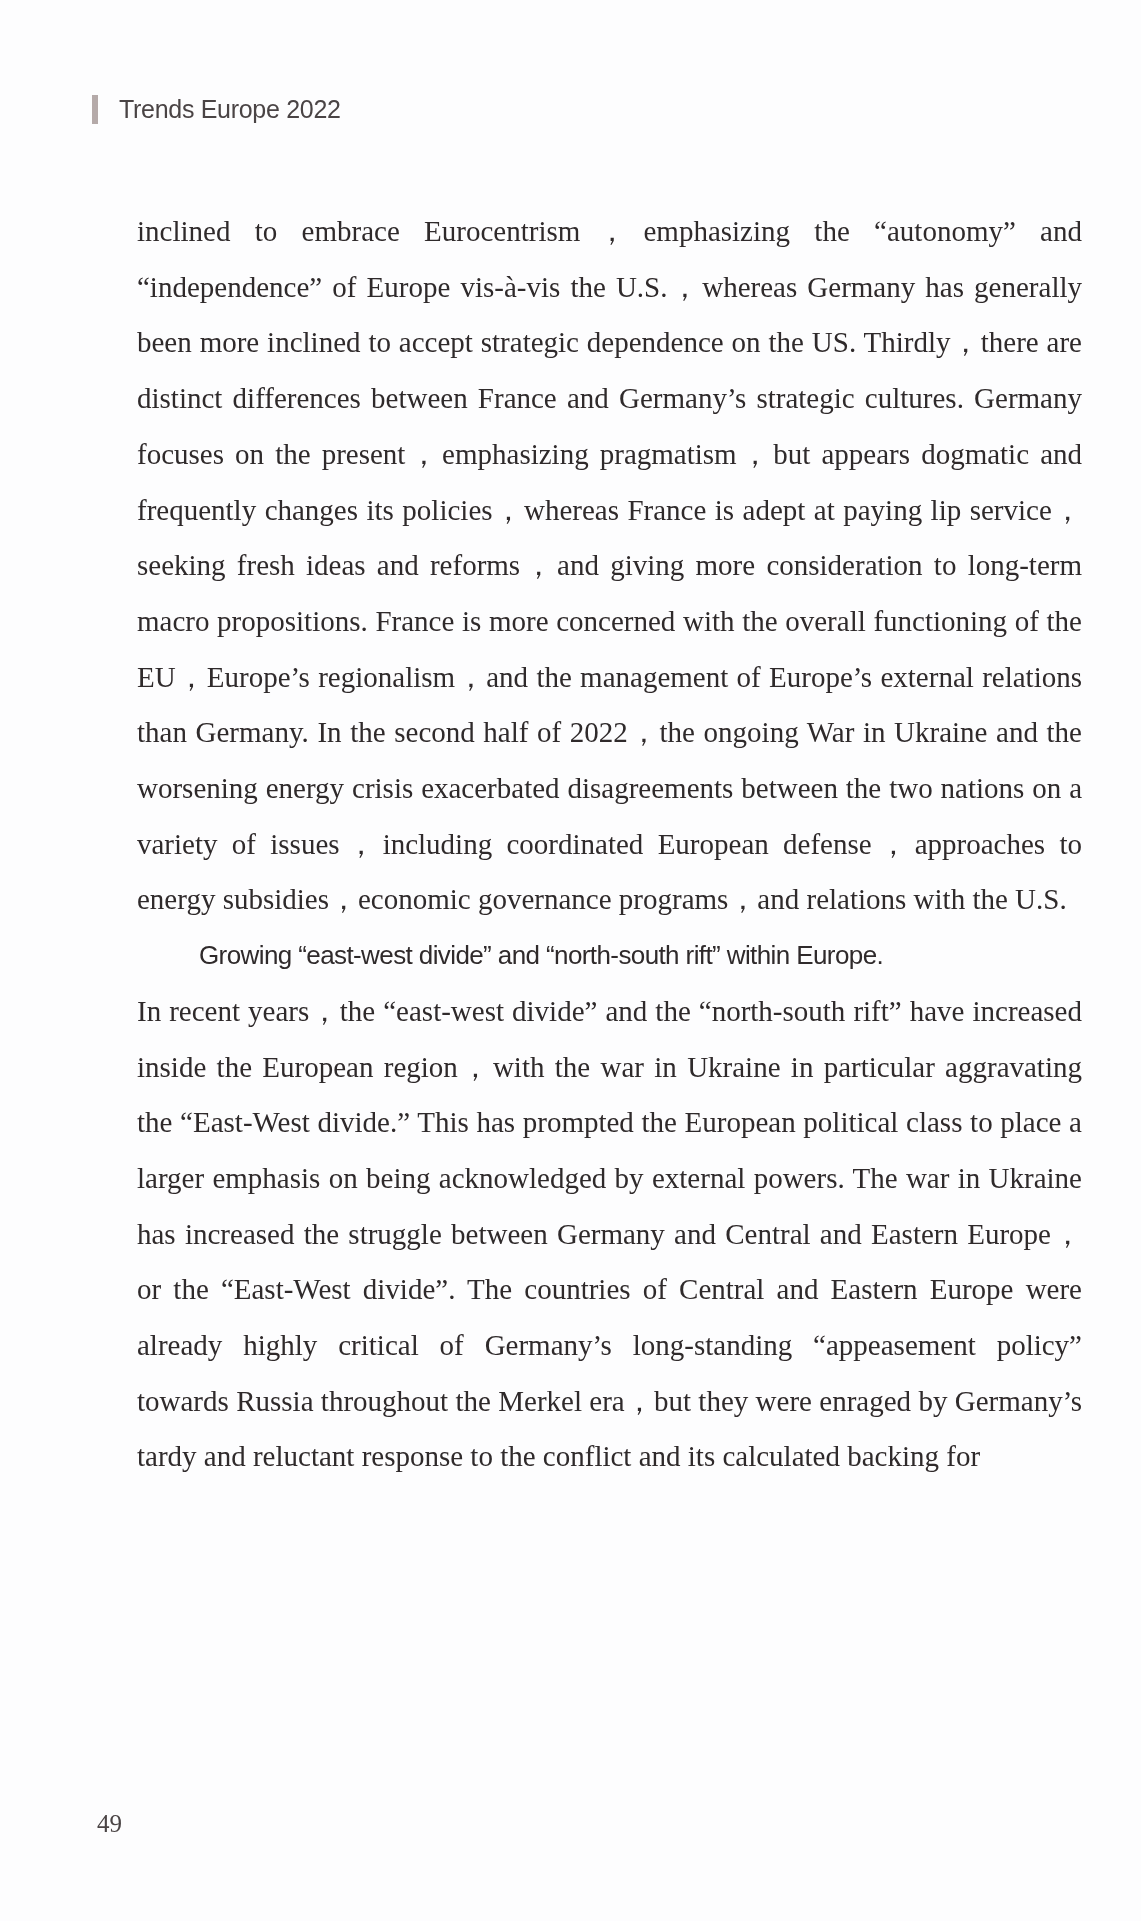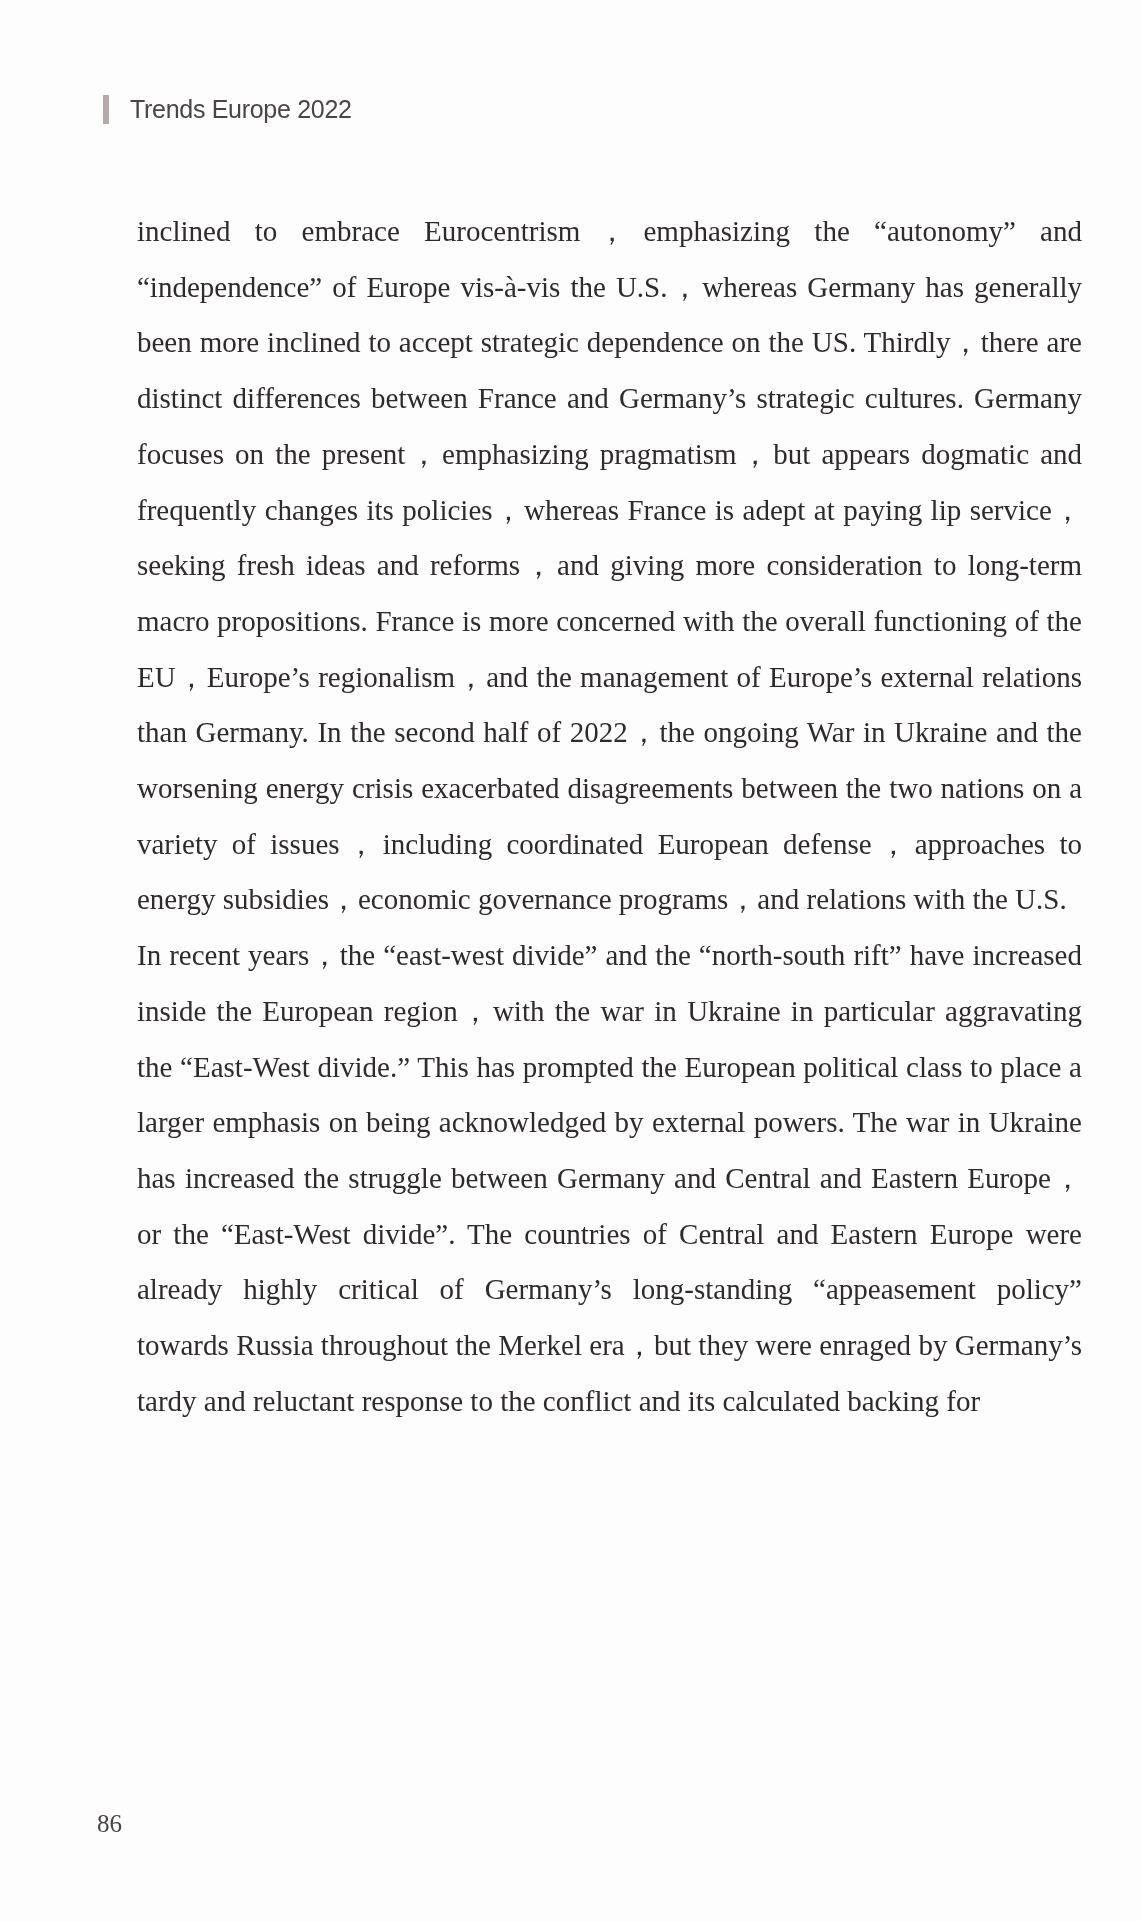--- a/index.html
+++ b/index.html
@@ -1,18 +1,18 @@
 <!DOCTYPE html>
 <html><head>
 <meta charset="utf-8">
 <style>
   html, body { margin: 0; padding: 0; background: #fdfdfe; }
   body { width: 1141px; height: 1921px; position: relative; overflow: hidden; }
   .running-head {
-    position: absolute; left: 103px; top: 94px; height: 30px;
+    position: absolute; left: 92px; top: 94px; height: 30px;
     display: flex; align-items: center;
   }
   .head-bar { width: 6px; height: 29px; background: #b5aaa9; margin-right: 21px; }
   .head-title {
     font-family: "Liberation Sans", sans-serif; font-size: 25px;
     color: #4a4445; letter-spacing: -0.3px;
   }
   .body-text {
     position: absolute; left: 99px; top: 204px; width: 945px;
     font-family: "Liberation Serif", serif; font-size: 29px;
@@ -31,16 +31,17 @@
 </head>
 <body>
 
 <div class="running-head">
   <div class="head-bar"></div>
   <span class="head-title">Trends Europe 2022</span>
 </div>
 
 <div class="body-text">
   <p>inclined to embrace Eurocentrism，emphasizing the “autonomy” and “independence” of Europe vis-à-vis the U.S.，whereas Germany has generally been more inclined to accept strategic dependence on the US. Thirdly，there are distinct differences between France and Germany’s strategic cultures. Germany focuses on the present，emphasizing pragmatism，but appears dogmatic and frequently changes its policies，whereas France is adept at paying lip service，seeking fresh ideas and reforms，and giving more consideration to long-term macro propositions. France is more concerned with the overall functioning of the EU，Europe’s regionalism，and the management of Europe’s external relations than Germany. In the second half of 2022，the ongoing War in Ukraine and the worsening energy crisis exacerbated disagreements between the two nations on a variety of issues，including coordinated European defense，approaches to energy subsidies，economic governance programs，and relations with the U.S.</p>
+  <p class="section-head">Growing “east-west divide” and “north-south rift” within Europe.</p>
   <p>In recent years，the “east-west divide” and the “north-south rift” have increased inside the European region，with the war in Ukraine in particular aggravating the “East-West divide.” This has prompted the European political class to place a larger emphasis on being acknowledged by external powers. The war in Ukraine has increased the struggle between Germany and Central and Eastern Europe，or the “East-West divide”. The countries of Central and Eastern Europe were already highly critical of Germany’s long-standing “appeasement policy” towards Russia throughout the Merkel era，but they were enraged by Germany’s tardy and reluctant response to the conflict and its calculated backing for</p>
 </div>
 
-<div class="page-number">86</div>
+<div class="page-number">49</div>
 
 </body></html>

